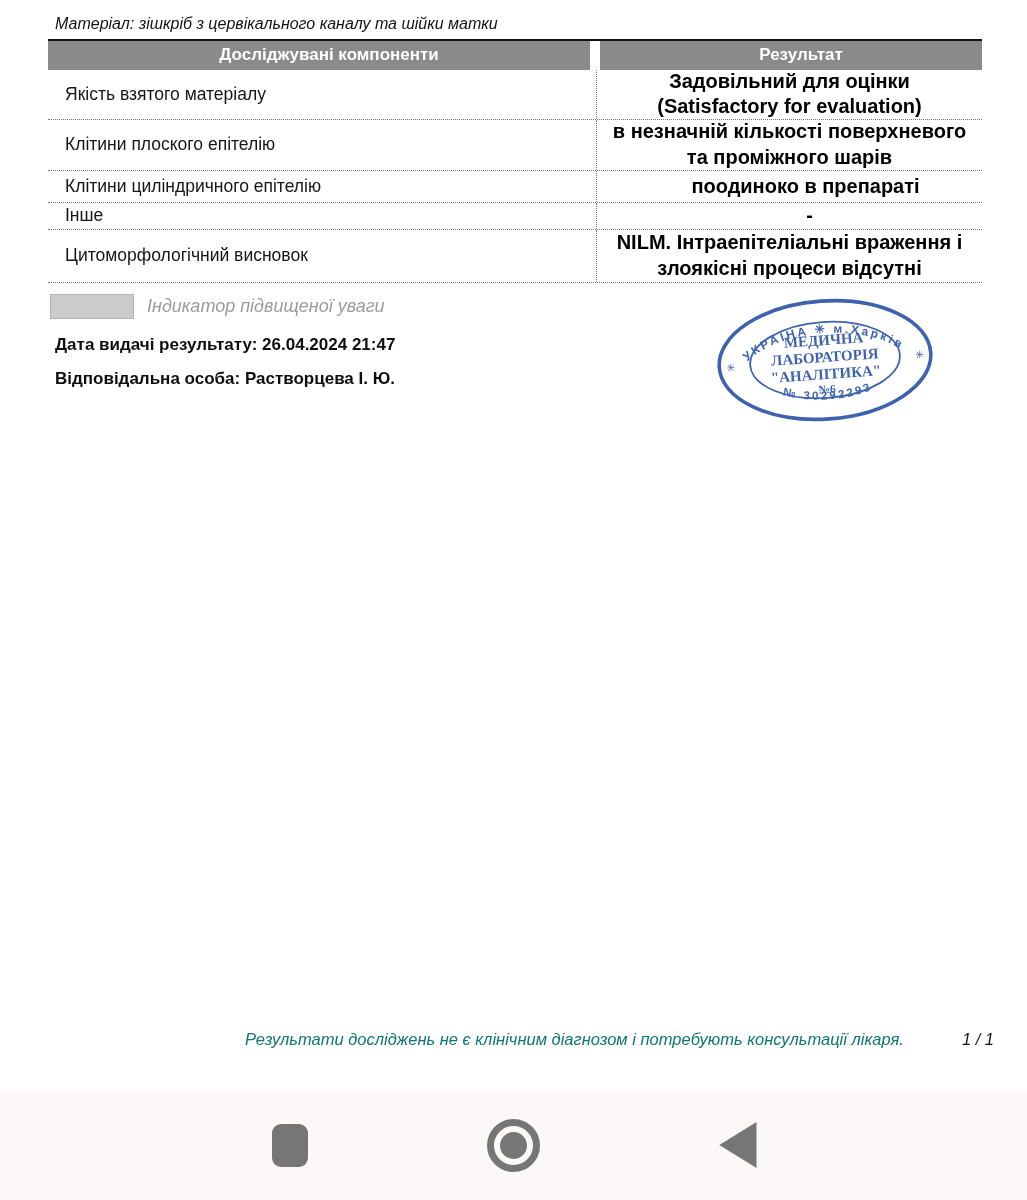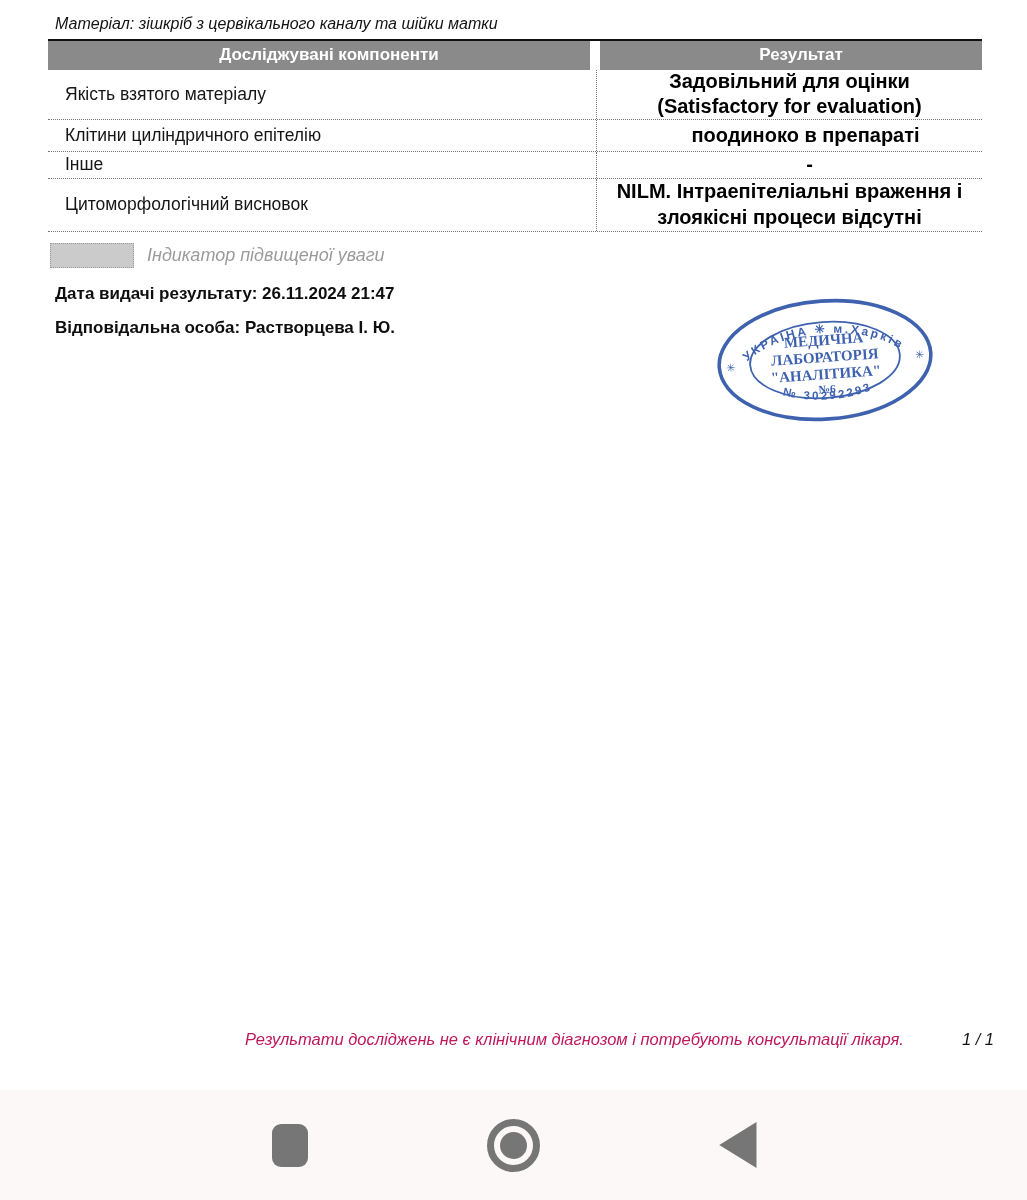--- a/index.html
+++ b/index.html
@@ -113,21 +113,21 @@
     top: 1030px;
     left: 0;
     right: 0;
     display: flex;
     align-items: baseline;
   }
   .disclaimer {
     margin-left: 245px;
     font-style: italic;
     font-size: 16.5px;
-    color: #be185d;
+    color: #0f766e;
   }
   .page-num {
     margin-left: auto;
     margin-right: 33px;
     font-style: italic;
     font-size: 16.5px;
     color: #141414;
   }
 
   .navbar {
@@ -189,40 +189,44 @@
     <div class="results-table">
       <div class="thead">
         <div class="th th-left">Досліджувані компоненти</div>
         <div class="th th-right">Результат</div>
       </div>
 
       <div class="trow h-row1">
         <div class="td-label">Якість взятого матеріалу</div>
         <div class="td-result">Задовільний для оцінки (Satisfactory for evaluation)</div>
       </div>
+      <div class="trow h-row2">
+        <div class="td-label">Клітини плоского епітелію</div>
+        <div class="td-result">в незначній кількості поверхневого та проміжного шарів</div>
+      </div>
       <div class="trow h-row3">
         <div class="td-label">Клітини циліндричного епітелію</div>
         <div class="td-result">поодиноко в препараті</div>
       </div>
       <div class="trow h-row4">
         <div class="td-label">Інше</div>
         <div class="td-result">-</div>
       </div>
       <div class="trow h-row5">
         <div class="td-label">Цитоморфологічний висновок</div>
         <div class="td-result">NILM. Інтраепітеліальні враження і злоякісні процеси відсутні</div>
       </div>
     </div>
 
     <div class="indicator-row">
       <div class="indicator-swatch"></div>
       <div class="indicator-label">Індикатор підвищеної уваги</div>
     </div>
 
-    <div class="issue-date">Дата видачі результату: 26.11.2024 21:47</div>
+    <div class="issue-date">Дата видачі результату: 26.04.2024 21:47</div>
     <div class="responsible">Відповідальна особа: Растворцева І. Ю.</div>
   </div>
 
   <svg class="stamp" viewBox="0 0 222 128" xmlns="http://www.w3.org/2000/svg">
     <ellipse cx="111" cy="64" rx="106" ry="59" fill="none" stroke="#2e55a8" stroke-width="3.6"></ellipse>
     <ellipse cx="111" cy="64" rx="75" ry="38" fill="none" stroke="#2e55a8" stroke-width="1.8"></ellipse>
     <path id="stampArcTop" d="M 20 80 A 92 49 0 0 1 202 78" fill="none"></path>
     <path id="stampArcBottom" d="M 32 72 A 85 46 0 0 0 192 74" fill="none"></path>
     <text font-family="Liberation Sans, sans-serif" font-size="12" font-weight="bold" fill="#2e55a8" letter-spacing="2.5">
       <textPath href="#stampArcTop" startOffset="50%" text-anchor="middle">УКРАЇНА ✳ м.Харків</textPath>

